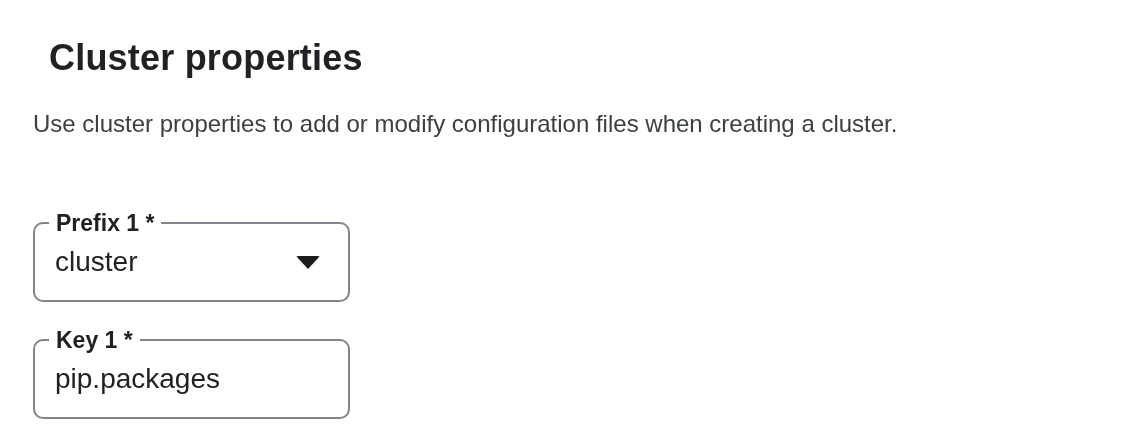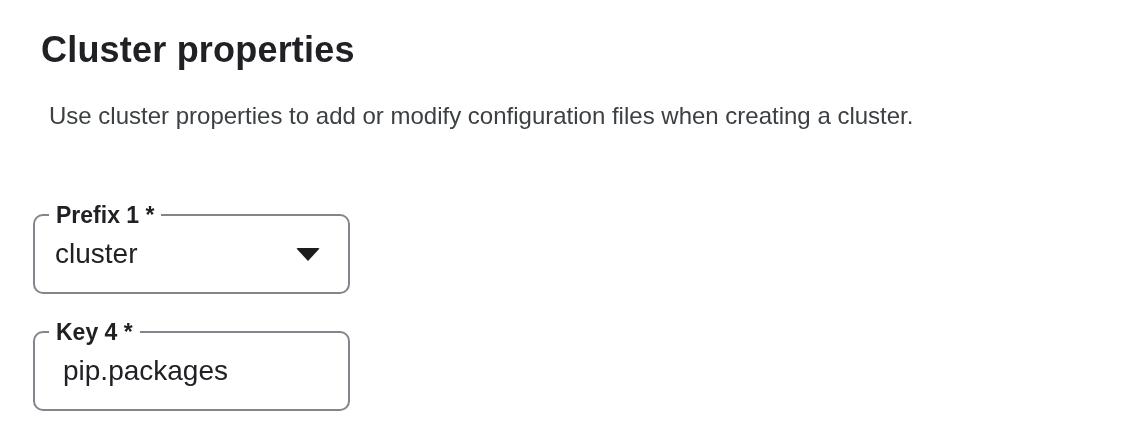--- a/index.html
+++ b/index.html
@@ -11,29 +11,29 @@
     height: 432px;
     overflow: hidden;
     font-family: "Liberation Sans", sans-serif;
   }
   .page {
     padding: 20px 0 0 33px;
     width: 1122px;
     height: 432px;
   }
   .page-title {
-    margin: 8px;
+    margin: 16px;
     font-size: 36px;
     line-height: 44px;
     font-weight: 700;
     color: #202124;
     letter-spacing: 0.2px;
   }
   .page-description {
-    margin: 29px 0 0 16px;
+    margin: 29px 0 0 0;
     font-size: 24px;
     line-height: 30px;
     font-weight: 400;
     color: #3c4043;
   }
   .fields-row {
     margin-top: 83px;
     display: flex;
     gap: 37px;
     align-items: flex-start;
@@ -74,21 +74,21 @@
     height: 0;
     border-left: 12px solid transparent;
     border-right: 12px solid transparent;
     border-top: 13px solid #1c1c1c;
     border-radius: 2px;
   }
   .field-input {
     border: none;
     outline: none;
     padding: 0;
-    margin: 8px;
+    margin: 0;
     width: 100%;
     background: transparent;
     font-family: "Liberation Sans", sans-serif;
     font-size: 28px;
     color: #202124;
     white-space: nowrap;
     overflow: hidden;
   }
   .add-btn {
     margin-top: 46px;
@@ -121,21 +121,21 @@
 
   <div class="fields-row">
 
     <div class="field">
       <span class="field-label">Prefix 1 *</span>
       <span class="field-value">cluster</span>
       <span class="caret"></span>
     </div>
 
     <div class="field">
-      <span class="field-label">Key 4 *</span>
+      <span class="field-label">Key 1 *</span>
       <input type="text" class="field-input" value="pip.packages" style="">
     </div>
 
     <div class="field">
       <input type="text" class="field-input" value="pandas==1.4.3,holiday" style="">
     </div>
 
   </div>
 
 

